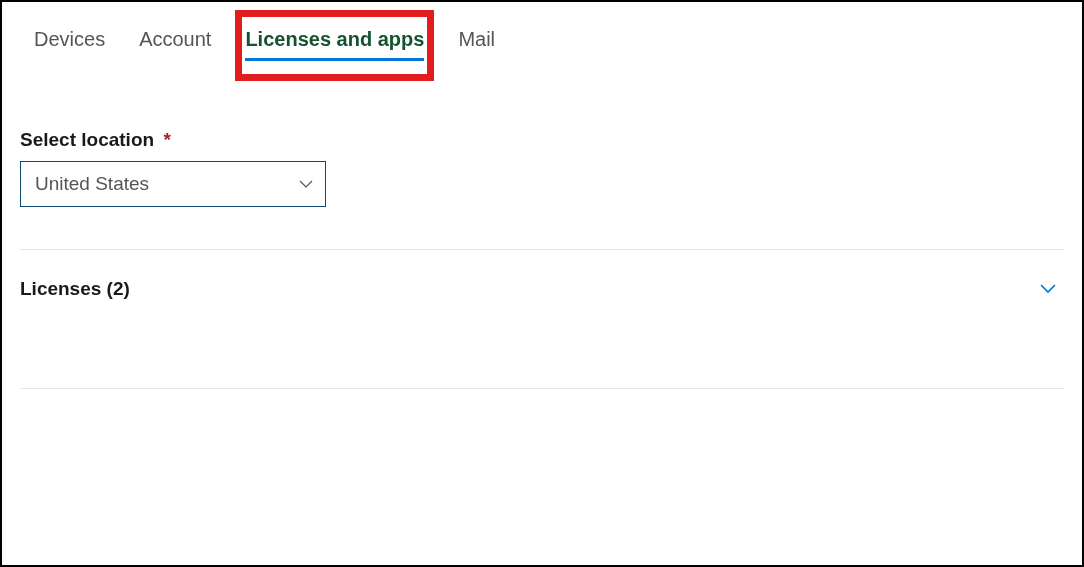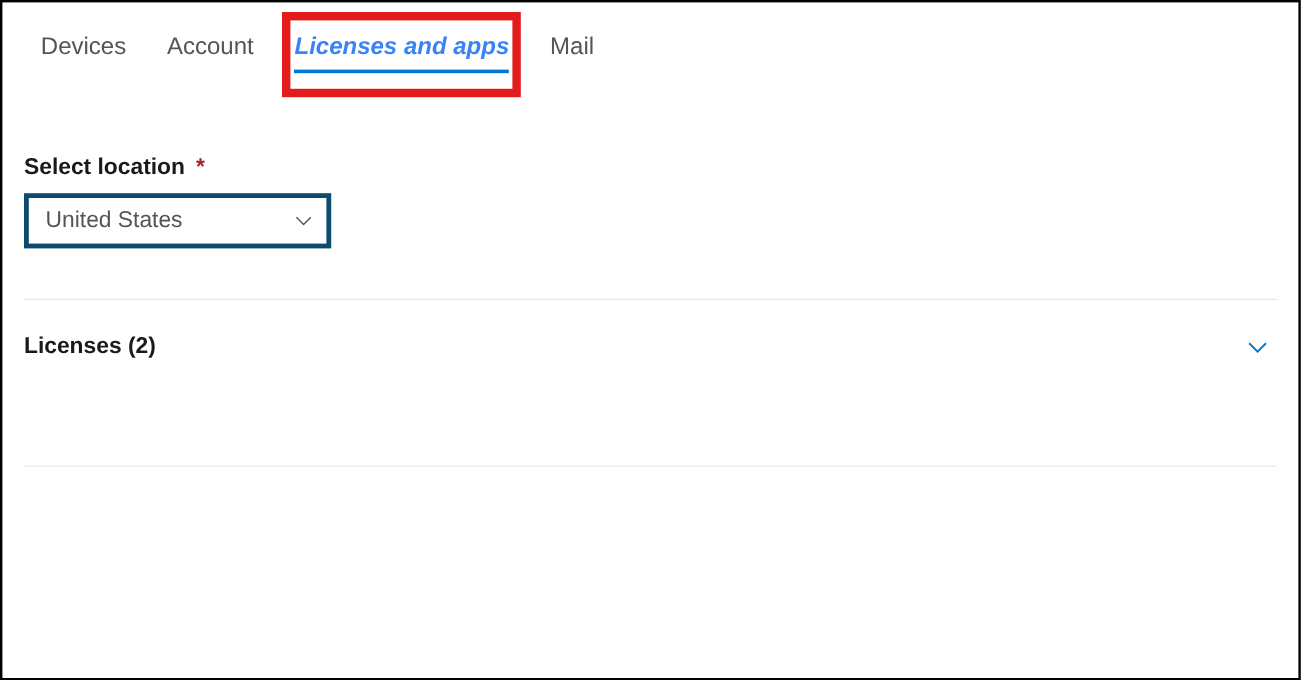--- a/index.html
+++ b/index.html
@@ -24,23 +24,22 @@
     }
     .tab {
       font-size: 20px;
       color: #555;
       cursor: pointer;
       padding: 4px 0 8px 0;
       line-height: 1.3;
       position: relative;
     }
     .tab.active {
-      color: #3b82f6;
+      color: #14532d;
       font-weight: 600;
-      font-style: italic;
     }
     .tab.active::after {
       content: "";
       display: block;
       height: 2.5px;
       background: #0078d4;
       margin-top: 6px;
       width: 100%;
     }
     .tab-highlight {
@@ -65,43 +64,42 @@
       display: block;
     }
     .req {
       color: #a4262c;
       margin-left: 4px;
     }
     .select {
       display: flex;
       align-items: center;
       justify-content: space-between;
-      border: 4px solid #0c4a6e;
-      width: 256px;
+      border: 1px solid #0c4a6e;
+      width: 306px;
       height: 46px;
       padding: 0 12px 0 14px;
       font-size: 19px;
       color: #555;
       cursor: pointer;
       background: #fff;
     }
     .chevron {
       width: 14px;
       height: 14px;
       flex-shrink: 0;
     }
     .chevron svg { display: block; }
     .divider {
       border: none;
       border-top: 1px solid #e5e5e5;
       margin: 0;
     }
     .accordion {
       display: flex;
-      align-items: center;
       justify-content: space-between;
       padding: 28px 6px 28px 0;
       cursor: pointer;
     }
     .accordion-title {
       font-size: 19px;
       font-weight: 600;
       color: #1b1a19;
     }
     .accordion-chevron svg { display: block; }

